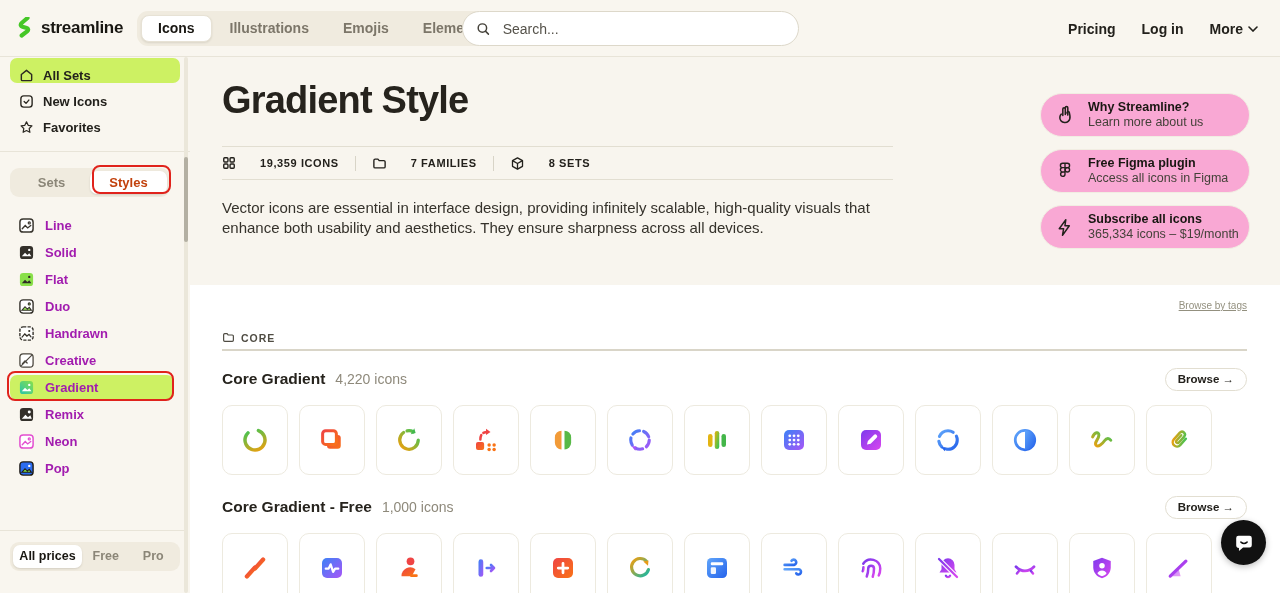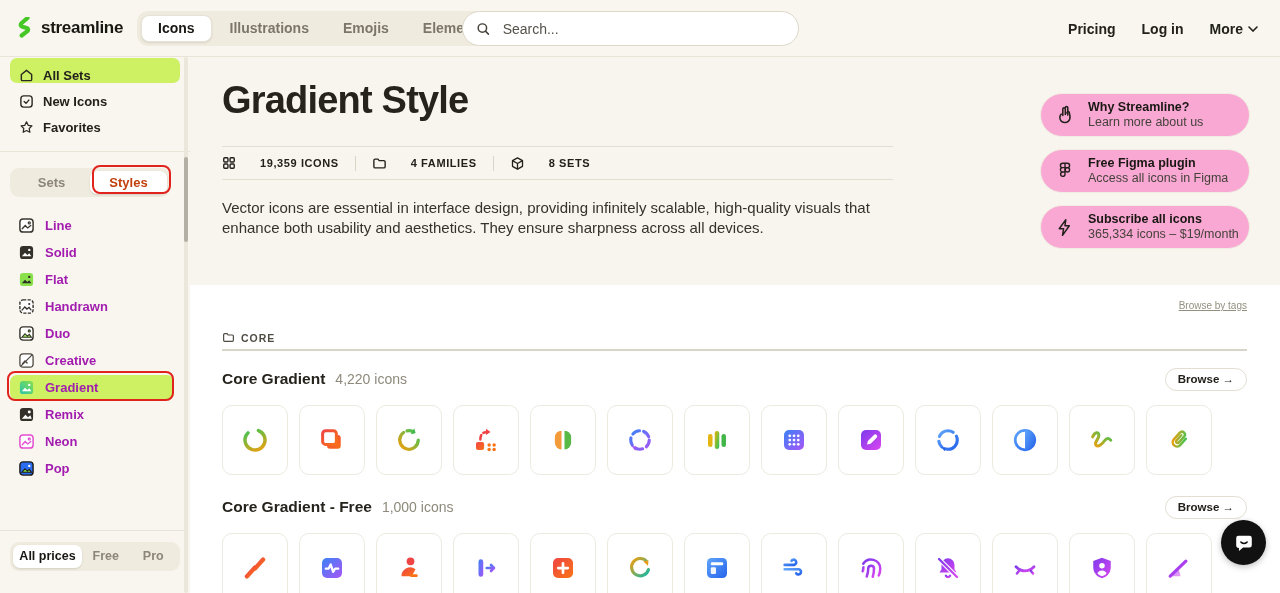--- a/index.html
+++ b/index.html
@@ -200,36 +200,36 @@
               <rect x="1.8" y="1.8" width="12.4" height="12.4" rx="3" fill="#8ae04a"></rect>
               <circle cx="10.6" cy="5.6" r="1.1" fill="#2f2c26"></circle>
               <path d="m3.6 11.6 3-3.4 2.2 2.2 1.8-1.6 2 2.8z" fill="#2f2c26"></path>
             </svg>
           </span>
         <span>Flat</span>
       </div>
       <div class="s-item">
         <span class="s-ico">
             <svg width="17" height="17" viewBox="0 0 16 16">
+              <rect x="1.8" y="1.8" width="12.4" height="12.4" rx="3" fill="#fff" stroke="#33302a" stroke-width="1.3"></rect>
+              <path d="m3.6 11.6 3-3.4 2.2 2.2 1.8-1.6 2 2.8z" fill="#9ce95c" stroke="#33302a" stroke-width="1"></path>
+              <circle cx="10.6" cy="5.6" r="1" fill="#9ce95c" stroke="#33302a" stroke-width="1"></circle>
+            </svg>
+          </span>
+        <span>Duo</span>
+      </div>
+      <div class="s-item">
+        <span class="s-ico">
+            <svg width="17" height="17" viewBox="0 0 16 16">
               <rect x="1.8" y="1.8" width="12.4" height="12.4" rx="3" fill="#fff" stroke="#33302a" stroke-width="1.3" stroke-dasharray="3 1.2"></rect>
               <circle cx="10.6" cy="5.6" r="1" fill="#33302a"></circle>
               <path d="m3.8 11.4 2.6-3 2 2 2-1.6 1.8 2.4" fill="none" stroke="#33302a" stroke-width="1.2" stroke-linecap="round"></path>
             </svg>
           </span>
         <span>Handrawn</span>
-      </div>
-      <div class="s-item">
-        <span class="s-ico">
-            <svg width="17" height="17" viewBox="0 0 16 16">
-              <rect x="1.8" y="1.8" width="12.4" height="12.4" rx="3" fill="#fff" stroke="#33302a" stroke-width="1.3"></rect>
-              <path d="m3.6 11.6 3-3.4 2.2 2.2 1.8-1.6 2 2.8z" fill="#9ce95c" stroke="#33302a" stroke-width="1"></path>
-              <circle cx="10.6" cy="5.6" r="1" fill="#9ce95c" stroke="#33302a" stroke-width="1"></circle>
-            </svg>
-          </span>
-        <span>Duo</span>
       </div>
       <div class="s-item">
         <span class="s-ico">
             <svg width="17" height="17" viewBox="0 0 16 16">
               <rect x="1.8" y="1.8" width="12.4" height="12.4" rx="3" fill="#fff" stroke="#4a463e" stroke-width="1.2"></rect>
               <path d="M3 13 13 3" stroke="#4a463e" stroke-width="1.1"></path>
               <path d="m4.2 11 2.4-2.6 2 2" fill="none" stroke="#4a463e" stroke-width="1.2" stroke-linecap="round"></path>
             </svg>
           </span>
         <span>Creative</span>
@@ -301,21 +301,21 @@
                 <rect x="13.8" y="13.8" width="7.2" height="7.2" rx="1.6"></rect>
               </g>
             </svg>
           <span>19,359 ICONS</span>
         </div>
         <div class="stat-sep"></div>
         <div class="stat">
           <svg width="15" height="15" viewBox="0 0 24 24">
               <path d="M3 7a2 2 0 0 1 2-2h4.5l2 2.4H19a2 2 0 0 1 2 2V17a2 2 0 0 1-2 2H5a2 2 0 0 1-2-2z" fill="none" stroke="#23211c" stroke-width="2.2" stroke-linejoin="round"></path>
             </svg>
-          <span>4 FAMILIES</span>
+          <span>7 FAMILIES</span>
         </div>
         <div class="stat-sep"></div>
         <div class="stat">
           <svg width="15" height="15" viewBox="0 0 24 24">
               <path d="M12 3 20 7.5v9L12 21 4 16.5v-9z" fill="none" stroke="#23211c" stroke-width="2.1" stroke-linejoin="round"></path>
               <path d="M4 7.5 12 12l8-4.5M12 12v9" fill="none" stroke="#23211c" stroke-width="2.1" stroke-linejoin="round"></path>
             </svg>
           <span>8 SETS</span>
         </div>
       </div>

